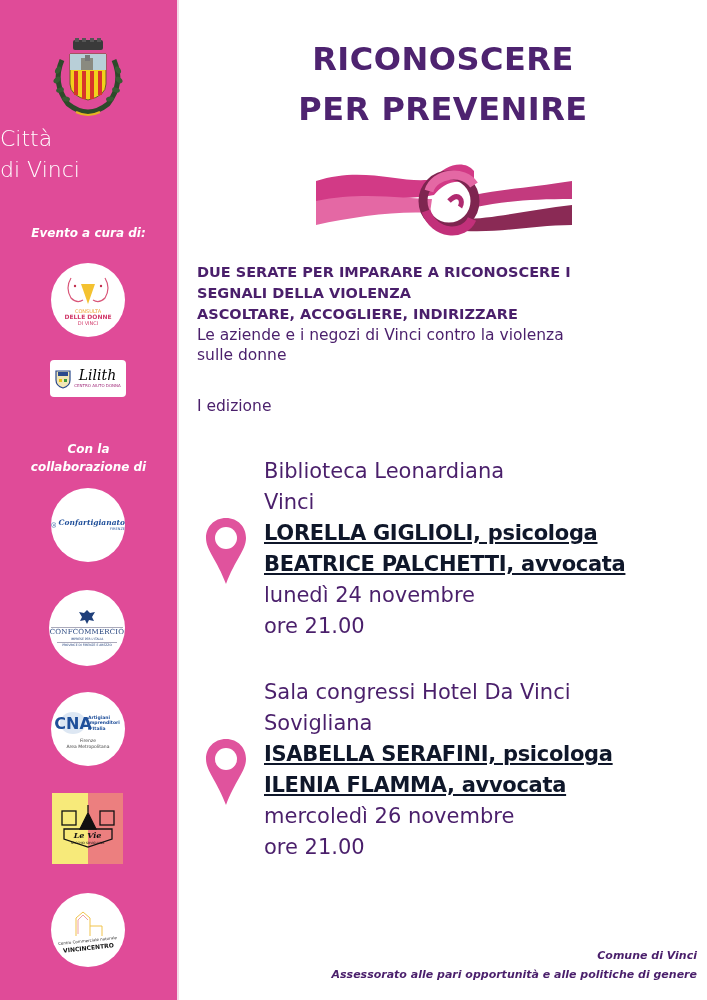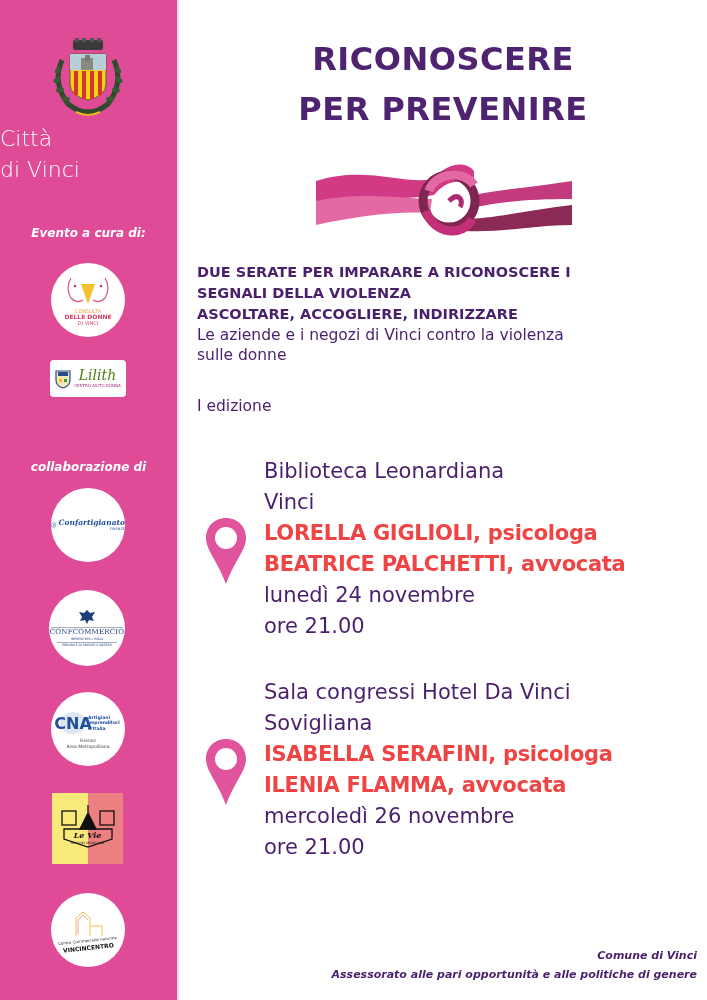--- a/index.html
+++ b/index.html
@@ -41,21 +41,21 @@
   }
   .ribbon { position: absolute; left: 135px; top: 155px; width: 260px; height: 88px; }
 
   .intro { position: absolute; left: 18px; top: 262px; width: 500px; }
   .intro-bold { font-weight: bold; font-size: 14.5px; line-height: 21px; color: #4a1f6b; }
   .intro-light { font-weight: normal; font-size: 15.5px; line-height: 20px; color: #4a1f6b; }
   .edition { position: absolute; left: 18px; top: 396px; font-size: 15.5px; line-height: 20px; color: #4a1f6b; }
 
   .event { position: absolute; left: 85px; width: 440px; }
   .ev-light { font-size: 21px; line-height: 31px; color: #4a1f6b; white-space: nowrap; }
-  .ev-bold { font-size: 21px; line-height: 31px; font-weight: bold; color: #ef4444; white-space: nowrap; letter-spacing: -0.3px; }
+  .ev-bold { font-size: 21px; line-height: 31px; font-weight: bold; color: #0f172a; white-space: nowrap; letter-spacing: -0.3px; text-decoration: underline; }
   .pin { position: absolute; left: 26px; width: 42px; height: 70px; }
 
   .footer { position: absolute; right: 10px; top: 946px; text-align: right; }
   .footer div { font-weight: bold; font-style: italic; font-size: 11px; line-height: 19px; color: #4a1f6b; }
 </style>
 </head>
 <body>
 
 <div class="sidebar">
 
@@ -110,25 +110,26 @@
   </div>
 
   <div class="logo-rect" style="left:50px; top:360px; width:76px; height:37px;">
     <svg width="16" height="20" viewBox="0 0 16 20">
       <path d="M1 2 H15 V11 Q15 17 8 19 Q1 17 1 11 Z" fill="#f2e7b5" stroke="#2b4a8c" stroke-width="1.2"></path>
       <rect x="3" y="3" width="10" height="4" fill="#2b4a8c"></rect>
       <rect x="4" y="10" width="3" height="3" fill="#e8c21a"></rect>
       <rect x="9" y="10" width="3" height="3" fill="#3a9a3a"></rect>
     </svg>
     <div style="margin-left:3px; display:flex; flex-direction:column; align-items:center;">
-      <div style="font-family:'DejaVu Serif',serif; font-style:italic; color:#4d7c0f; font-size:14px; line-height:15px;">Lilith</div>
+      <div style="font-family:'DejaVu Serif',serif; font-style:italic; color:#000000; font-size:14px; line-height:15px;">Lilith</div>
       <div class="tiny" style="color:#a02a7a; font-size:4px;">CENTRO AIUTO DONNA</div>
     </div>
   </div>
 
+  <div class="sb-label" style="top:440px;">Con la</div>
   <div class="sb-label" style="top:458px;">collaborazione di</div>
 
   <div class="logo-circle" style="left:51px; top:488px; width:74px; height:74px; flex-direction:row;">
     <svg width="14" height="14" viewBox="0 0 14 14">
       <circle cx="7" cy="7" r="6" fill="none" stroke="#1f4f9a" stroke-width="1.2"></circle>
       <text x="7" y="10.5" text-anchor="middle" font-size="9" fill="#1f4f9a" font-family="DejaVu Sans, sans-serif">a</text>
     </svg>
     <div style="display:flex; flex-direction:column; align-items:flex-end; margin-left:2px;">
       <div style="font-family:'DejaVu Serif',serif; font-style:italic; font-weight:bold; color:#1f4f9a; font-size:7.5px; line-height:8px;">Confartigianato</div>
       <div class="tiny" style="color:#1f4f9a; font-size:3.5px; line-height:4px;">FIRENZE</div>

